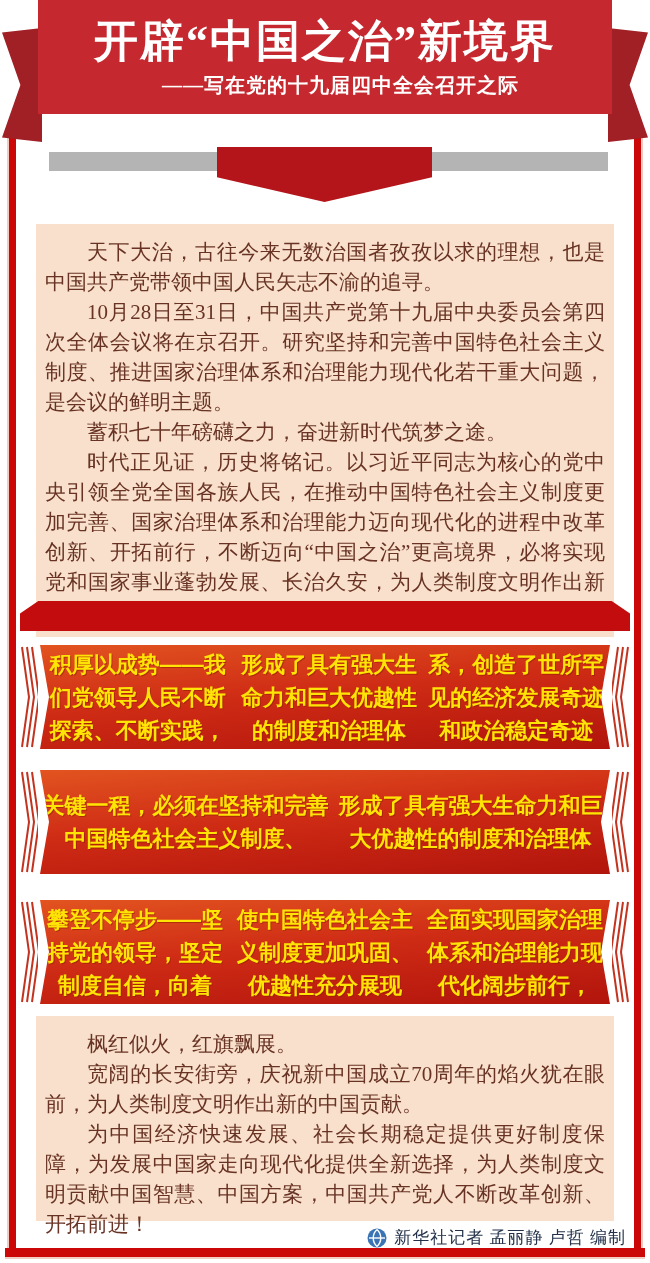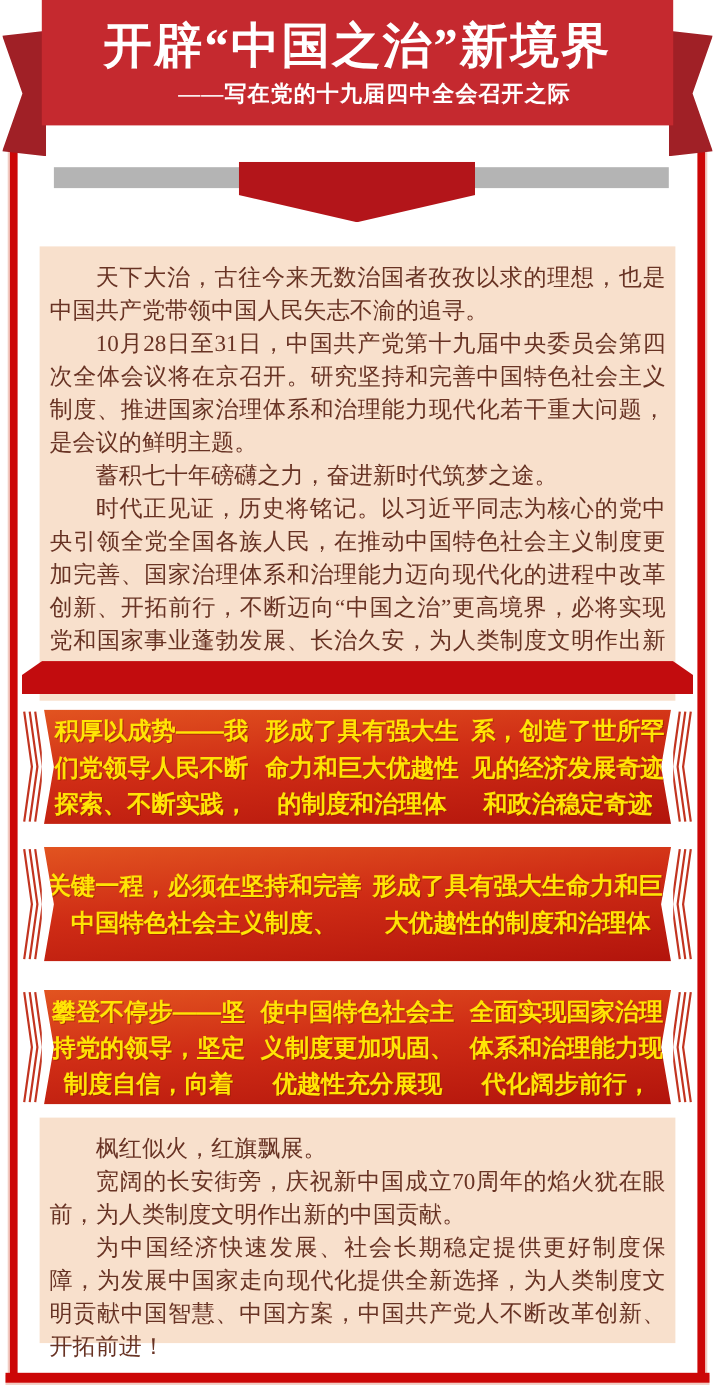--- a/index.html
+++ b/index.html
@@ -135,14 +135,23 @@
       <polyline points="6,2 -1,52 6,102" fill="none" stroke="#c23420" stroke-width="2"></polyline>
     </svg>
   </div>
 
   <div class="panel panel-outro">
     <p>枫红似火，红旗飘展。</p>
     <p>宽阔的长安街旁，庆祝新中国成立70周年的焰火犹在眼前，为人类制度文明作出新的中国贡献。</p>
     <p>为中国经济快速发展、社会长期稳定提供更好制度保障，为发展中国家走向现代化提供全新选择，为人类制度文明贡献中国智慧、中国方案，中国共产党人不断改革创新、开拓前进！</p>
   </div>
 
+  <div class="footer-credit">
+    <svg class="logo" viewBox="0 0 20 20">
+      <circle cx="10" cy="10" r="9.5" fill="#3b74b5"></circle>
+      <path d="M10 1.5 C 5 6, 5 14, 10 18.5" fill="none" stroke="#ffffff" stroke-width="1.4"></path>
+      <path d="M10 1.5 C 15 6, 15 14, 10 18.5" fill="none" stroke="#ffffff" stroke-width="1.4"></path>
+      <path d="M2 10 h16" stroke="#ffffff" stroke-width="1.4"></path>
+    </svg>
+    <span>新华社记者 孟丽静 卢哲 编制</span>
+  </div>
 
 </div>
 
 </body></html>

